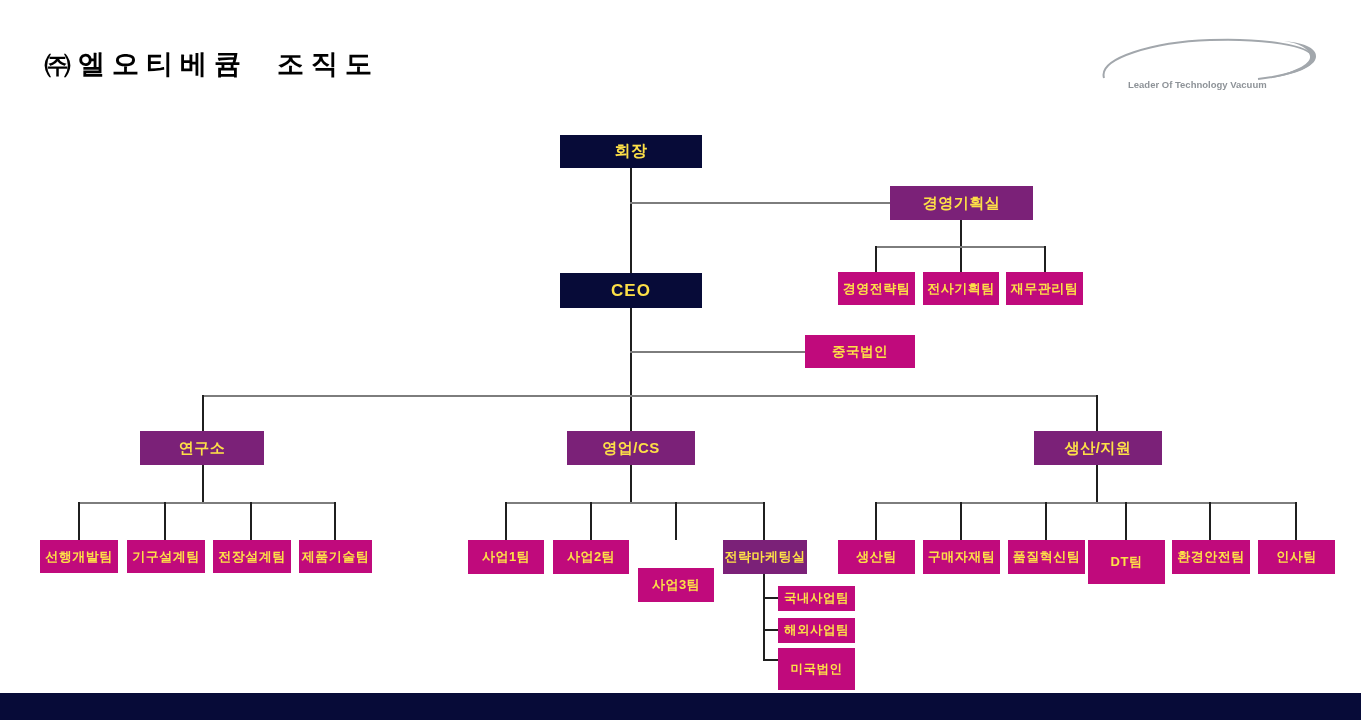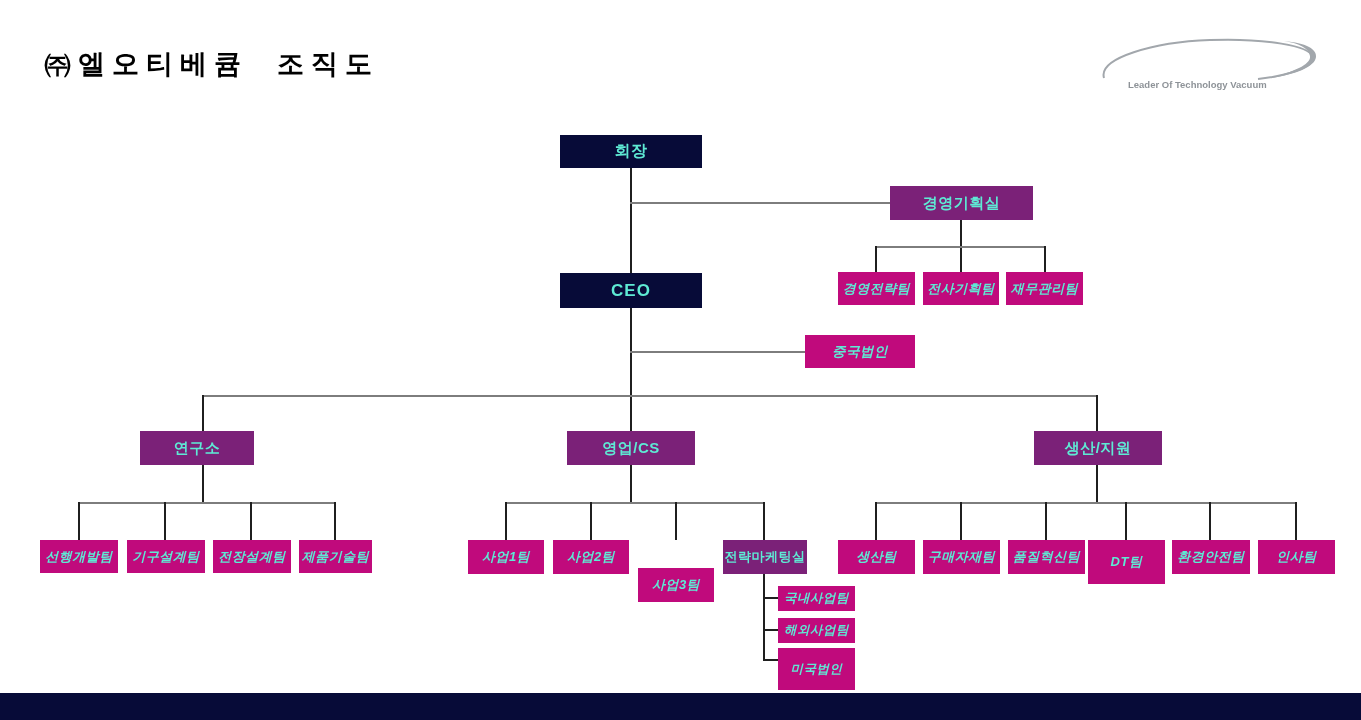--- a/index.html
+++ b/index.html
@@ -24,26 +24,26 @@
     color:var(--logo-magenta); letter-spacing:-1px; white-space:nowrap;
   }
   .brand::first-letter { font-size:40px; }
   .tagline {
     position:absolute; left:40px; top:45px;
     font-size:9.5px; font-weight:700; color:#8e9398; white-space:nowrap;
   }
   
   .box {
     position:absolute; display:flex; align-items:center; justify-content:center;
-    color:#5eead4; font-weight:800; font-size:13px; letter-spacing:0.5px;
+    color:#fde047; font-weight:800; font-size:13px; letter-spacing:0.5px;
     text-align:center; box-sizing:border-box;
   }
   .navy    { background:var(--navy); }
   .purple  { background:var(--purple); }
-  .magenta { background:var(--magenta);font-style:italic; }
+  .magenta { background:var(--magenta); }
   
   .hline { position:absolute; height:2px; background:var(--line-horizontal); }
   .vline { position:absolute; width:2px;  background:var(--line-vertical); }
   .hline.dark { background:var(--line-vertical); }
   .footer-bar {
     position:absolute; left:0; top:693px; width:1361px; height:27px;
     background:var(--navy);
   }
 </style>
 </head>
@@ -100,21 +100,21 @@
 <div class="hline dark" style="left:763px;top:659px;width:15px"></div>
 
 <div class="box navy" style="left:560px;top:135px;width:142px;height:33px;font-size:16px">회장</div>
 <div class="box purple" style="left:890px;top:186px;width:143px;height:34px;font-size:15px">경영기획실</div>
 <div class="box magenta" style="left:838px;top:272px;width:77px;height:33px">경영전략팀</div>
 <div class="box magenta" style="left:923px;top:272px;width:76px;height:33px">전사기획팀</div>
 <div class="box magenta" style="left:1006px;top:272px;width:77px;height:33px">재무관리팀</div>
 <div class="box navy" style="left:560px;top:273px;width:142px;height:35px;font-size:17px;letter-spacing:1px">CEO</div>
 <div class="box magenta" style="left:805px;top:335px;width:110px;height:33px;font-size:13.5px">중국법인</div>
 
-<div class="box purple" style="left:140px;top:431px;width:114px;height:34px;font-size:15px">연구소</div>
+<div class="box purple" style="left:140px;top:431px;width:124px;height:34px;font-size:15px">연구소</div>
 <div class="box purple" style="left:567px;top:431px;width:128px;height:34px;font-size:15px">영업/CS</div>
 <div class="box purple" style="left:1034px;top:431px;width:128px;height:34px;font-size:15px">생산/지원</div>
 
 <div class="box magenta" style="left:40px;top:540px;width:78px;height:33px">선행개발팀</div>
 <div class="box magenta" style="left:127px;top:540px;width:78px;height:33px">기구설계팀</div>
 <div class="box magenta" style="left:213px;top:540px;width:78px;height:33px">전장설계팀</div>
 <div class="box magenta" style="left:299px;top:540px;width:73px;height:33px">제품기술팀</div>
 
 <div class="box magenta" style="left:468px;top:540px;width:76px;height:34px">사업1팀</div>
 <div class="box magenta" style="left:553px;top:540px;width:76px;height:34px">사업2팀</div>

